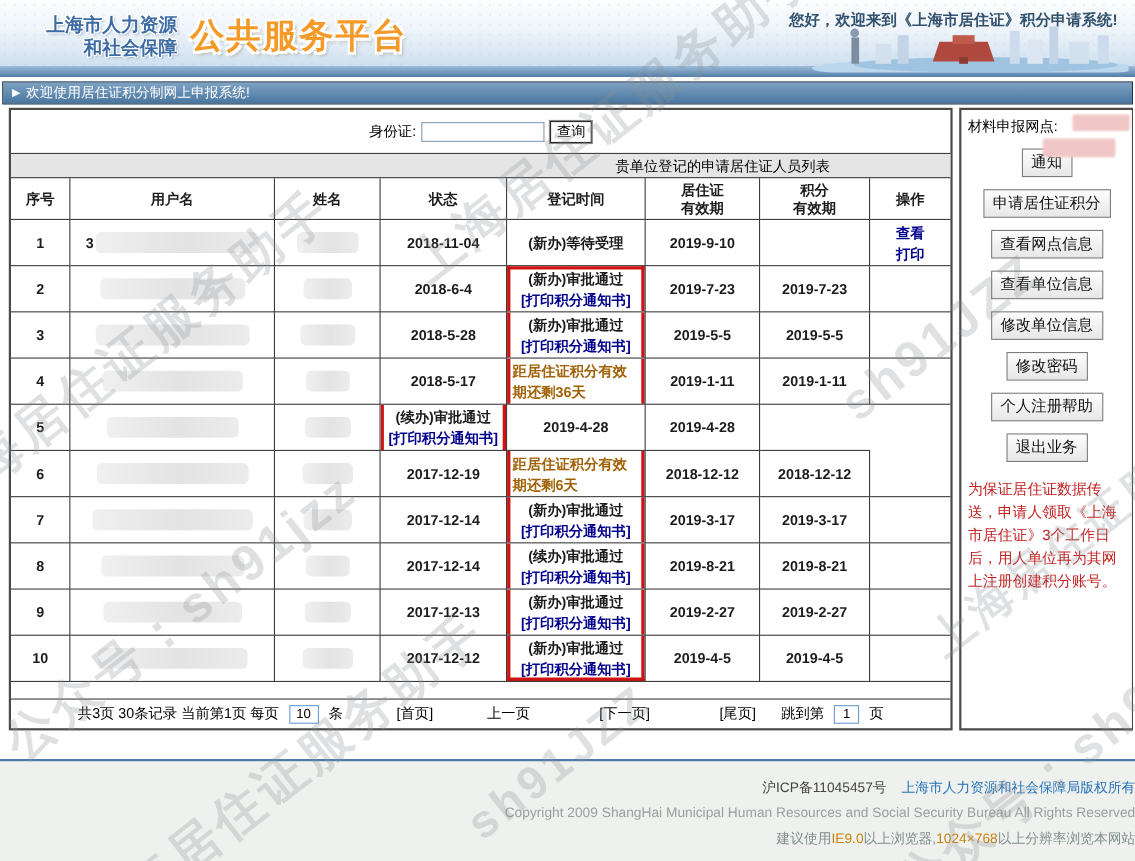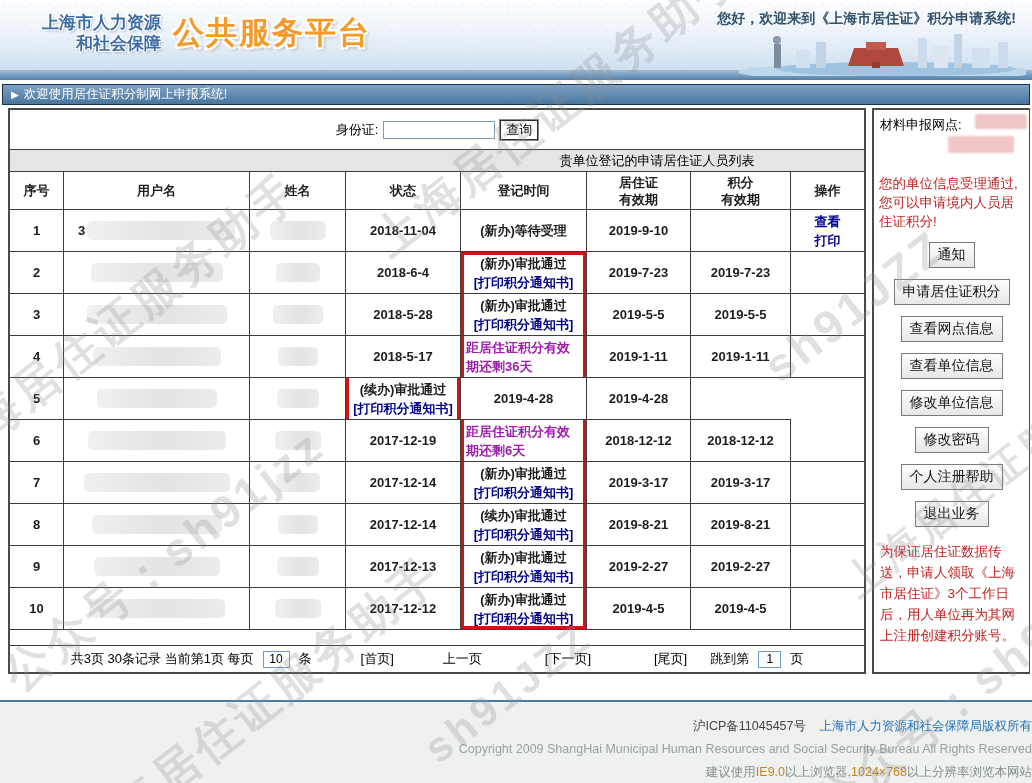--- a/index.html
+++ b/index.html
@@ -1,20 +1,20 @@
 <!DOCTYPE html>
 <html><head>
 <meta charset="utf-8">
 <style>
   * { margin:0; padding:0; box-sizing:border-box; }
   body { background:#fff; font-family:"Liberation Sans","DejaVu Sans",sans-serif; }
   .page { position:relative; width:1032px; height:783px; background:#fff; overflow:hidden; }
 
   
-  .banner { position:relative; height:70px;
+  .banner { position:relative; height:60px;
     background:linear-gradient(180deg,#fdfeff 0%,#eef4fa 45%,#cfe0ef 100%); }
   .banner::before { content:""; position:absolute; inset:0;
     background-image:radial-gradient(rgba(150,175,200,.28) 1px, transparent 1px);
     background-size:9px 9px; opacity:.5; }
   .logo { position:absolute; left:42px; top:12px; display:flex; align-items:center; gap:12px; }
   .logo-cn { text-align:right; font-weight:bold; font-size:17px; line-height:1.25; color:#3d6ba3;
     text-shadow:-1px -1px 0 #fff,1px -1px 0 #fff,-1px 1px 0 #fff,1px 1px 0 #fff,2px 2px 2px rgba(60,90,130,.35); }
   .logo-main { font-size:31px; font-weight:bold; letter-spacing:2px; color:#f59a28;
     text-shadow:-2px -2px 0 #fff,2px -2px 0 #fff,-2px 2px 0 #fff,2px 2px 0 #fff,3px 3px 3px rgba(120,90,40,.35); }
   .hello { position:absolute; right:16px; top:10px; font-size:14px; font-weight:bold; color:#33526e; }
@@ -39,21 +39,21 @@
   .thead,.tr { display:grid; grid-template-columns:54px 186px 96px 115px 126px 104px 100px minmax(0,1fr);font-weight:bold; }
   .th,.td { border-right:1px solid #3d3d3d; border-bottom:1px solid #3d3d3d; display:flex;
     flex-direction:column; align-items:center; justify-content:center; font-size:13px; color:#1c1c1c; }
   .th:last-child,.td:last-child { border-right:none; }
   .th { height:38px; line-height:17px; }
   .td { height:42px; }
   .blob { height:19px; border-radius:5px; background:linear-gradient(90deg,#f0f0f0,#e3e3e3 55%,#ececec); }
   .uprefix { font-size:13px; margin-right:2px; }
   .c-user { flex-direction:row; justify-content:center; }
   .c-status { line-height:19px; padding:0 5px; }
-  .st-red { color:#a21caf;justify-content:center; }
+  .st-red { color:#a16207;justify-content:center; }
   .st-link,.op-link { color:#00008c; cursor:pointer; }
   .op-link { line-height:19px; }
   .tbl-gap { height:15px; }
   .pagination { height:27px; border-top:1px solid #3d3d3d; display:flex; align-items:center;
     justify-content:center; gap:9px; font-size:13px; }
   .pagination .pg-link { cursor:pointer;padding-left:40px; }
   .pg-input { width:27px; height:17px; border:1px solid #6b9bd2; text-align:center; font-size:12px; }
   .pg-input.small { width:23px; }
 
   
@@ -339,21 +339,20 @@
         <span style="margin-left:14px;">跳到第</span>
         <input class="pg-input small" value="1" style="">
         <span>页</span>
       </div>
     </div>
 
     <aside class="sidebar">
       <div class="site-row">材料申报网点:</div>
       <div class="redact-pink rp1"></div>
       <div class="redact-pink rp2"></div>
-      <div class="notice-top">您的单位信息受理通过,您可以申请境内人员居住证积分!</div>
       <div class="side-btns" id="side-btns">
           <button class="side-btn">通知</button>
           <button class="side-btn">申请居住证积分</button>
           <button class="side-btn">查看网点信息</button>
           <button class="side-btn">查看单位信息</button>
           <button class="side-btn">修改单位信息</button>
           <button class="side-btn">修改密码</button>
           <button class="side-btn">个人注册帮助</button>
           <button class="side-btn">退出业务</button>
         </div>

